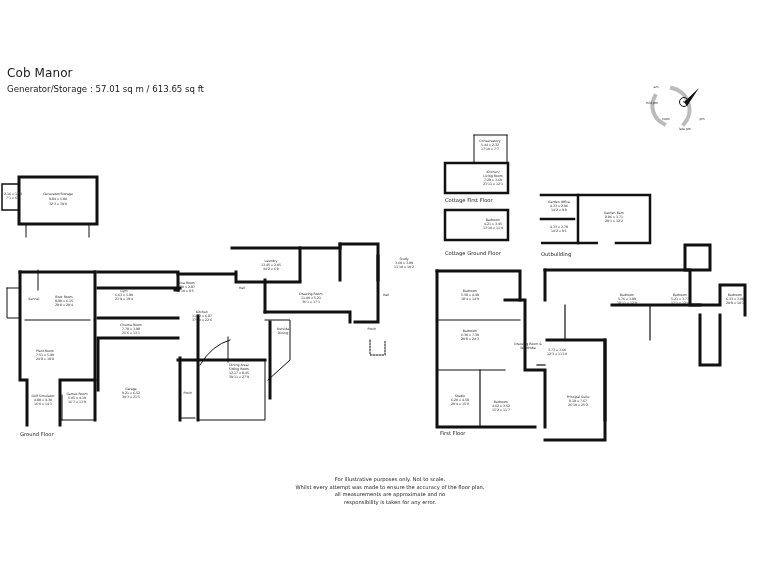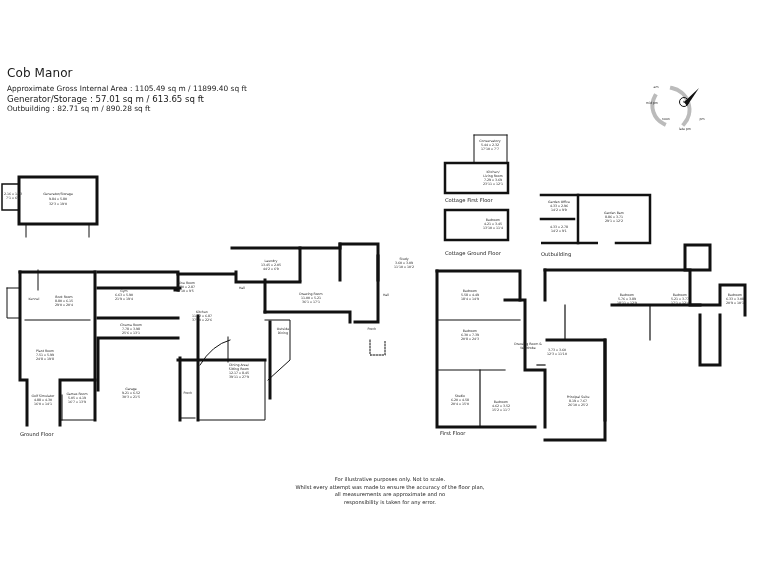--- a/index.html
+++ b/index.html
@@ -10,23 +10,21 @@
   svg.plan { position:absolute; left:0; top:0; }
   .rl { font-family:"DejaVu Sans", sans-serif; font-size:3.2px; fill:#222; text-anchor:middle; }
   .fl { position:absolute; font-size:5.2px; color:#222; }
   .disc { position:absolute; left:270px; top:476px; width:240px; text-align:center; font-size:5.2px; line-height:7.6px; color:#222; }
 </style>
 </head>
 <body>
 
 <div class="title">Cob Manor</div>
 <div class="areas">
-  <div>Approximate Gross Internal Area : 1105.49 sq m / 11899.40 sq ft</div>
   <div class="big">Generator/Storage : 57.01 sq m / 613.65 sq ft</div>
-  <div>Outbuilding : 82.71 sq m / 890.28 sq ft</div>
 </div>
 
 <svg class="plan" width="768" height="576" viewBox="0 0 768 576">
   <g fill="none" stroke="#111" stroke-linecap="square">
 
     <g>
       <path d="M672 88 A 22 22 0 0 1 684 124" stroke="#bbb" stroke-width="4"></path>
       <path d="M655 96 A 20 20 0 0 0 664 124" stroke="#bbb" stroke-width="4"></path>
       <circle cx="684" cy="102" r="4.5" stroke-width="1"></circle>
       <polygon points="684,102 699,88 687,106" fill="#111" stroke="none"></polygon>

